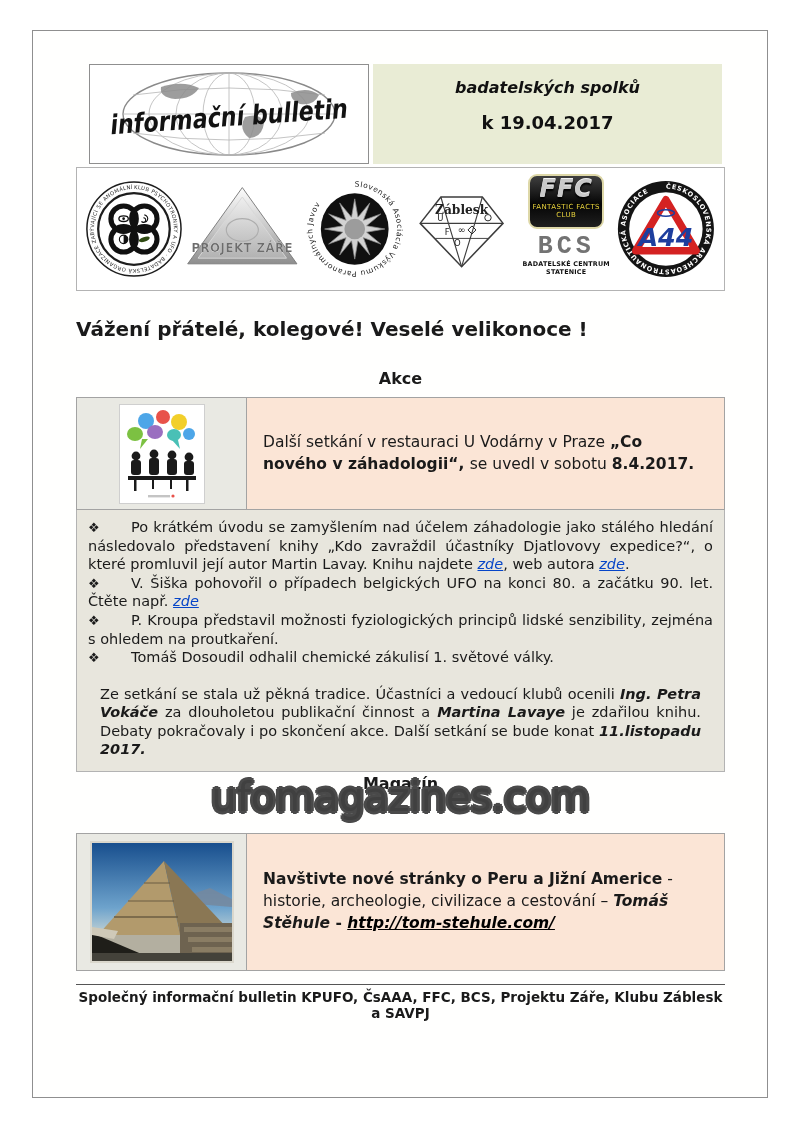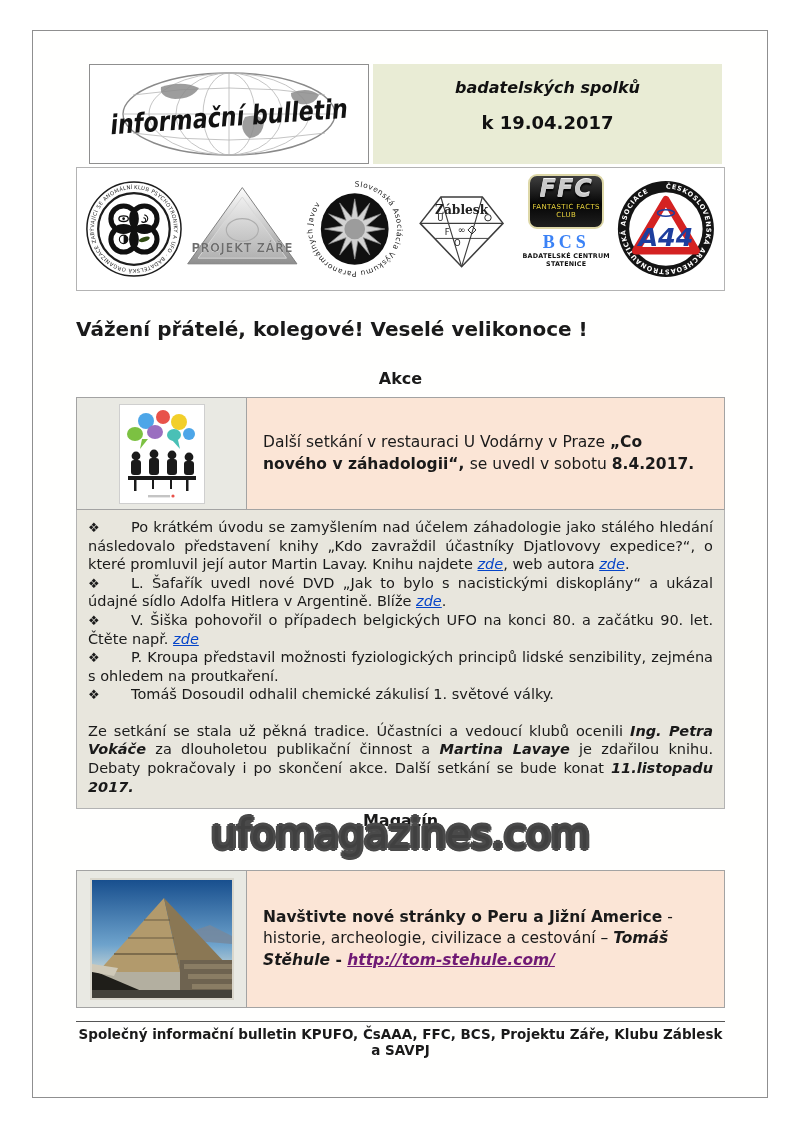--- a/index.html
+++ b/index.html
@@ -26,50 +26,50 @@
   
   .logo-strip { margin-top:3px; height:124px; border:1px solid #b3b3b3; background:#fff;
                 display:flex; align-items:center; justify-content:space-between; padding:0 8px; }
   .badge-col { display:flex; flex-direction:column; align-items:center; }
   .ffc { width:76px; height:55px; background:linear-gradient(180deg,#3f3f3f,#050505 55%,#1f1f1f);
          border:2px solid #ded8a8; border-radius:9px; text-align:center; }
   .ffc-label { font-size:24px; font-weight:bold; font-style:italic; color:#c9c9c9;
                text-shadow:0 -1px 0 #f2f2f2, 0 2px 2px #000; letter-spacing:1px; display:block; line-height:1.15; }
   .ffc-sub { font-size:7px; color:#e8d23c; display:block; letter-spacing:.4px; }
   .bcs { width:100px; height:52px; background:#fff; text-align:center; margin-top:4px; }
-  .bcs-label { font-size:18px; font-weight:bold; letter-spacing:4px; color:#3b82f6; display:block;
-               line-height:1.1; font-family:Liberation Serif, serif; }
+  .bcs-label { font-size:25px; font-weight:bold; letter-spacing:4px; color:#737373; display:block;
+               line-height:1.1; font-family:Liberation Mono, monospace; }
   .bcs-sub { font-size:6.4px; font-weight:bold; color:#111; display:block; letter-spacing:.2px; }
 
   
   .greeting { margin-top:26px; font-size:20px; font-weight:bold; }
   .sec-heading { margin-top:28px; text-align:center; font-size:16px; font-weight:bold; }
 
   .feature-row { margin-top:9px; border:1px solid #a3a3a3; display:flex; background:#fbe5d6; }
   .feature-row.akce { height:113px; }
   .feature-row.mag { height:138px; }
   .img-cell { width:170px; background:#e9e9e3; border-right:1px solid #a3a3a3;
               display:flex; align-items:center; justify-content:center; flex:none; }
   .txt-cell { flex:1; display:flex; align-items:center; padding:8px 16px; font-size:15.5px; line-height:1.4; }
   .clip-card { background:#fff; border:1px solid #cfcfcf; padding:2px; line-height:0; }
   .photo-card { border:2px solid #dad7cc; line-height:0; }
 
   .bullets-box { border:1px solid #b3b3b3; border-top:none; background:#e8e6dd;
                  padding:8px 11px 12px; font-size:14.5px; line-height:1.28; text-align:justify; }
   .bullet { margin:0; }
   .bmark { display:inline-block; width:43px; font-size:13px; font-style:normal; }
-  .closing { margin:18px 0 0; }
+  .closing { margin:18px 12px 0; }
 
   
   .seg-r {}
   .seg-b  { font-weight:bold; }
   .seg-i  { }
   .seg-bi { font-weight:bold; font-style:italic; }
   a.seg-il  { font-style:italic; color:#0645c8; text-decoration:underline; }
-  a.seg-bil { font-weight:bold; font-style:italic; color:#701a75; text-decoration:underline; }
+  a.seg-bil { font-weight:bold; font-style:italic; color:#000000; text-decoration:underline; }
 
   
   .wm-zone { position:relative; height:52px; }
   .wm-heading { position:absolute; left:0; right:0; top:2px; text-align:center;
                 font-size:16px; font-weight:bold; z-index:1; }
   .wm { position:absolute; left:50%; top:25px; transform:translate(-50%,-50%); z-index:2;
         font-size:40px; font-weight:normal; letter-spacing:0; color:#404040; white-space:nowrap;
         text-shadow: 3px 0 0 #4a4a4a, -3px 0 0 #4a4a4a, 0 3px 0 #4a4a4a, 0 -3px 0 #4a4a4a,
                      2px 2px 0 #4a4a4a, -2px -2px 0 #4a4a4a, 2px -2px 0 #4a4a4a, -2px 2px 0 #4a4a4a; }
 
@@ -242,21 +242,20 @@
           </svg>
         </div>
       </div>
       <div class="txt-cell">
         <div><span class="seg-i">Další setkání v restauraci U Vodárny v Praze </span><span class="seg-b">„Co nového v záhadologii“, </span><span class="seg-r">se uvedl v sobotu </span><span class="seg-b">8.4.2017.</span></div>
       </div>
     </div>
 
     <div class="bullets-box">
       <p class="bullet"><span class="bmark">❖</span><span class="seg-i">Po krátkém úvodu se zamyšlením nad účelem záhadologie jako stálého hledání následovalo představení knihy „Kdo zavraždil účastníky Djatlovovy expedice?“, o které promluvil její autor Martin Lavay. Knihu najdete </span><a class="seg-il" href="#">zde</a><span class="seg-i">, web autora </span><a class="seg-il" href="#">zde</a><span class="seg-i">.</span></p>
-      <p class="bullet"><span class="bmark">❖</span><span class="seg-i">L. Šafařík uvedl nové DVD „Jak to bylo s nacistickými diskoplány“ a ukázal údajné sídlo Adolfa Hitlera v Argentině. Blíže </span><a class="seg-il" href="#">zde</a><span class="seg-i">.</span></p>
       <p class="bullet"><span class="bmark">❖</span><span class="seg-i">V. Šiška pohovořil o případech belgických UFO na konci 80. a začátku 90. let. Čtěte např. </span><a class="seg-il" href="#">zde</a></p>
       <p class="bullet"><span class="bmark">❖</span><span class="seg-i">P. Kroupa představil možnosti fyziologických principů lidské senzibility, zejména s ohledem na proutkaření.</span></p>
       <p class="bullet"><span class="bmark">❖</span><span class="seg-i">Tomáš Dosoudil odhalil chemické zákulisí 1. světové války.</span></p>
       <p class="closing"><span class="seg-i">Ze setkání se stala už pěkná tradice. Účastníci a vedoucí klubů ocenili </span><span class="seg-bi">Ing. Petra Vokáče</span><span class="seg-i"> za dlouholetou publikační činnost a </span><span class="seg-bi">Martina Lavaye</span><span class="seg-i"> je zdařilou knihu. Debaty pokračovaly i po skončení akce. Další setkání se bude konat </span><span class="seg-bi">11.listopadu 2017.</span></p>
     </div>
 
     <div class="wm-zone">
       <div class="wm-heading">Magazín</div>
       <div class="wm">ufomagazines.com</div>
     </div>

